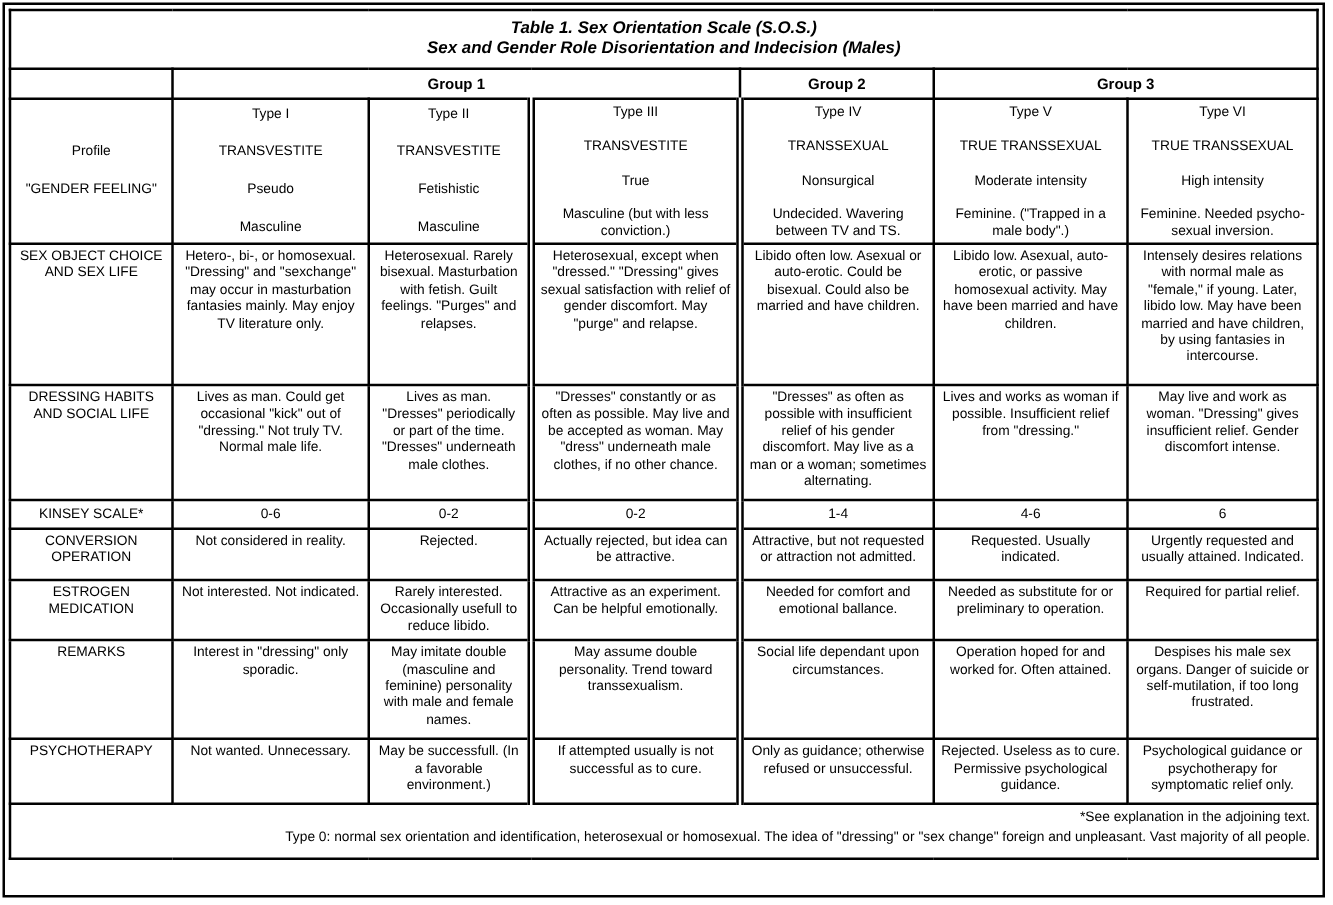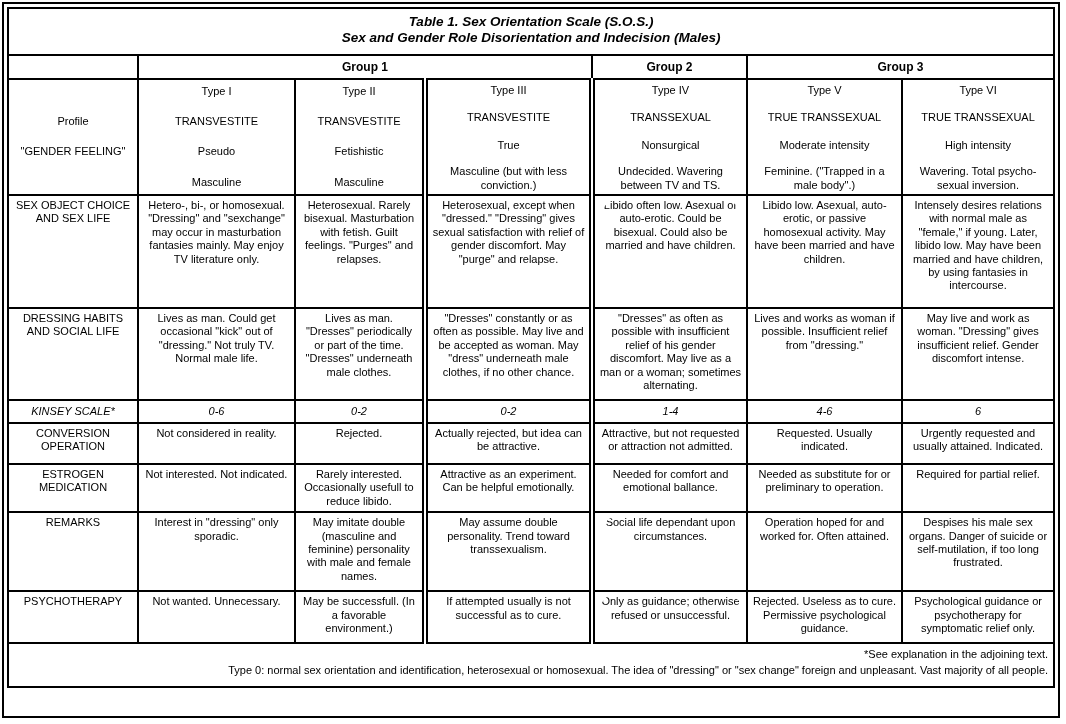--- a/index.html
+++ b/index.html
@@ -22,23 +22,23 @@
     font-size:11px; line-height:1.22;
     text-align:center; vertical-align:top;
     padding:3px 4px; box-sizing:border-box;
     overflow:hidden; word-wrap:break-word;
   }
   td.title-cell {
     vertical-align:middle; padding:5px 0 7px;
     font-size:13.5px; font-weight:bold; font-style:italic;
   }
   td.grp { font-weight:bold; font-size:12px; vertical-align:middle; padding:0 0; }
-  td.dl  { border-left:6px double #000;border-radius:31px; }   
+  td.dl  { border-left:6px double #000; }   
   td.lbl { vertical-align:top; }
-  tr.kinsey-row td { vertical-align:middle; padding:2px 16px;font-style:italic; }
+  tr.kinsey-row td { vertical-align:middle; padding:2px 16px; }
 
   
   tr.profile-row td { height:116px; padding:2px 3px; }
   .pflex { display:flex; flex-direction:column; height:110px;gap:11px; }
   .pflex .slot { flex:1; display:flex; align-items:center; justify-content:center; text-align:center; }
 
   td.footnote {
     text-align:right; vertical-align:top; padding:3px 5px;
     font-size:11px; line-height:1.45;
   }
@@ -120,21 +120,21 @@
         <div class="slot">TRUE TRANSSEXUAL</div>
         <div class="slot">Moderate intensity</div>
         <div class="slot">Feminine. ("Trapped in a male body".)</div>
       </div>
     </td>
     <td>
       <div class="pflex">
         <div class="slot">Type VI</div>
         <div class="slot">TRUE TRANSSEXUAL</div>
         <div class="slot">High intensity</div>
-        <div class="slot">Wavering. Total psycho-sexual inversion.</div>
+        <div class="slot">Feminine. Needed psycho-sexual inversion.</div>
       </div>
     </td>
   </tr>
 
   <tr style="height:113px">
     <td class="lbl">SEX OBJECT CHOICE AND SEX LIFE</td>
     <td>Hetero-, bi-, or homosexual. "Dressing" and "sexchange" may occur in masturbation fantasies mainly. May enjoy TV literature only.</td>
     <td>Heterosexual. Rarely bisexual. Masturbation with fetish. Guilt feelings. "Purges" and relapses.</td>
     <td class="dl">Heterosexual, except when "dressed." "Dressing" gives sexual satisfaction with relief of gender discomfort. May "purge" and relapse.</td>
     <td class="dl">Libido often low. Asexual or auto-erotic. Could be bisexual. Could also be married and have children.</td>

